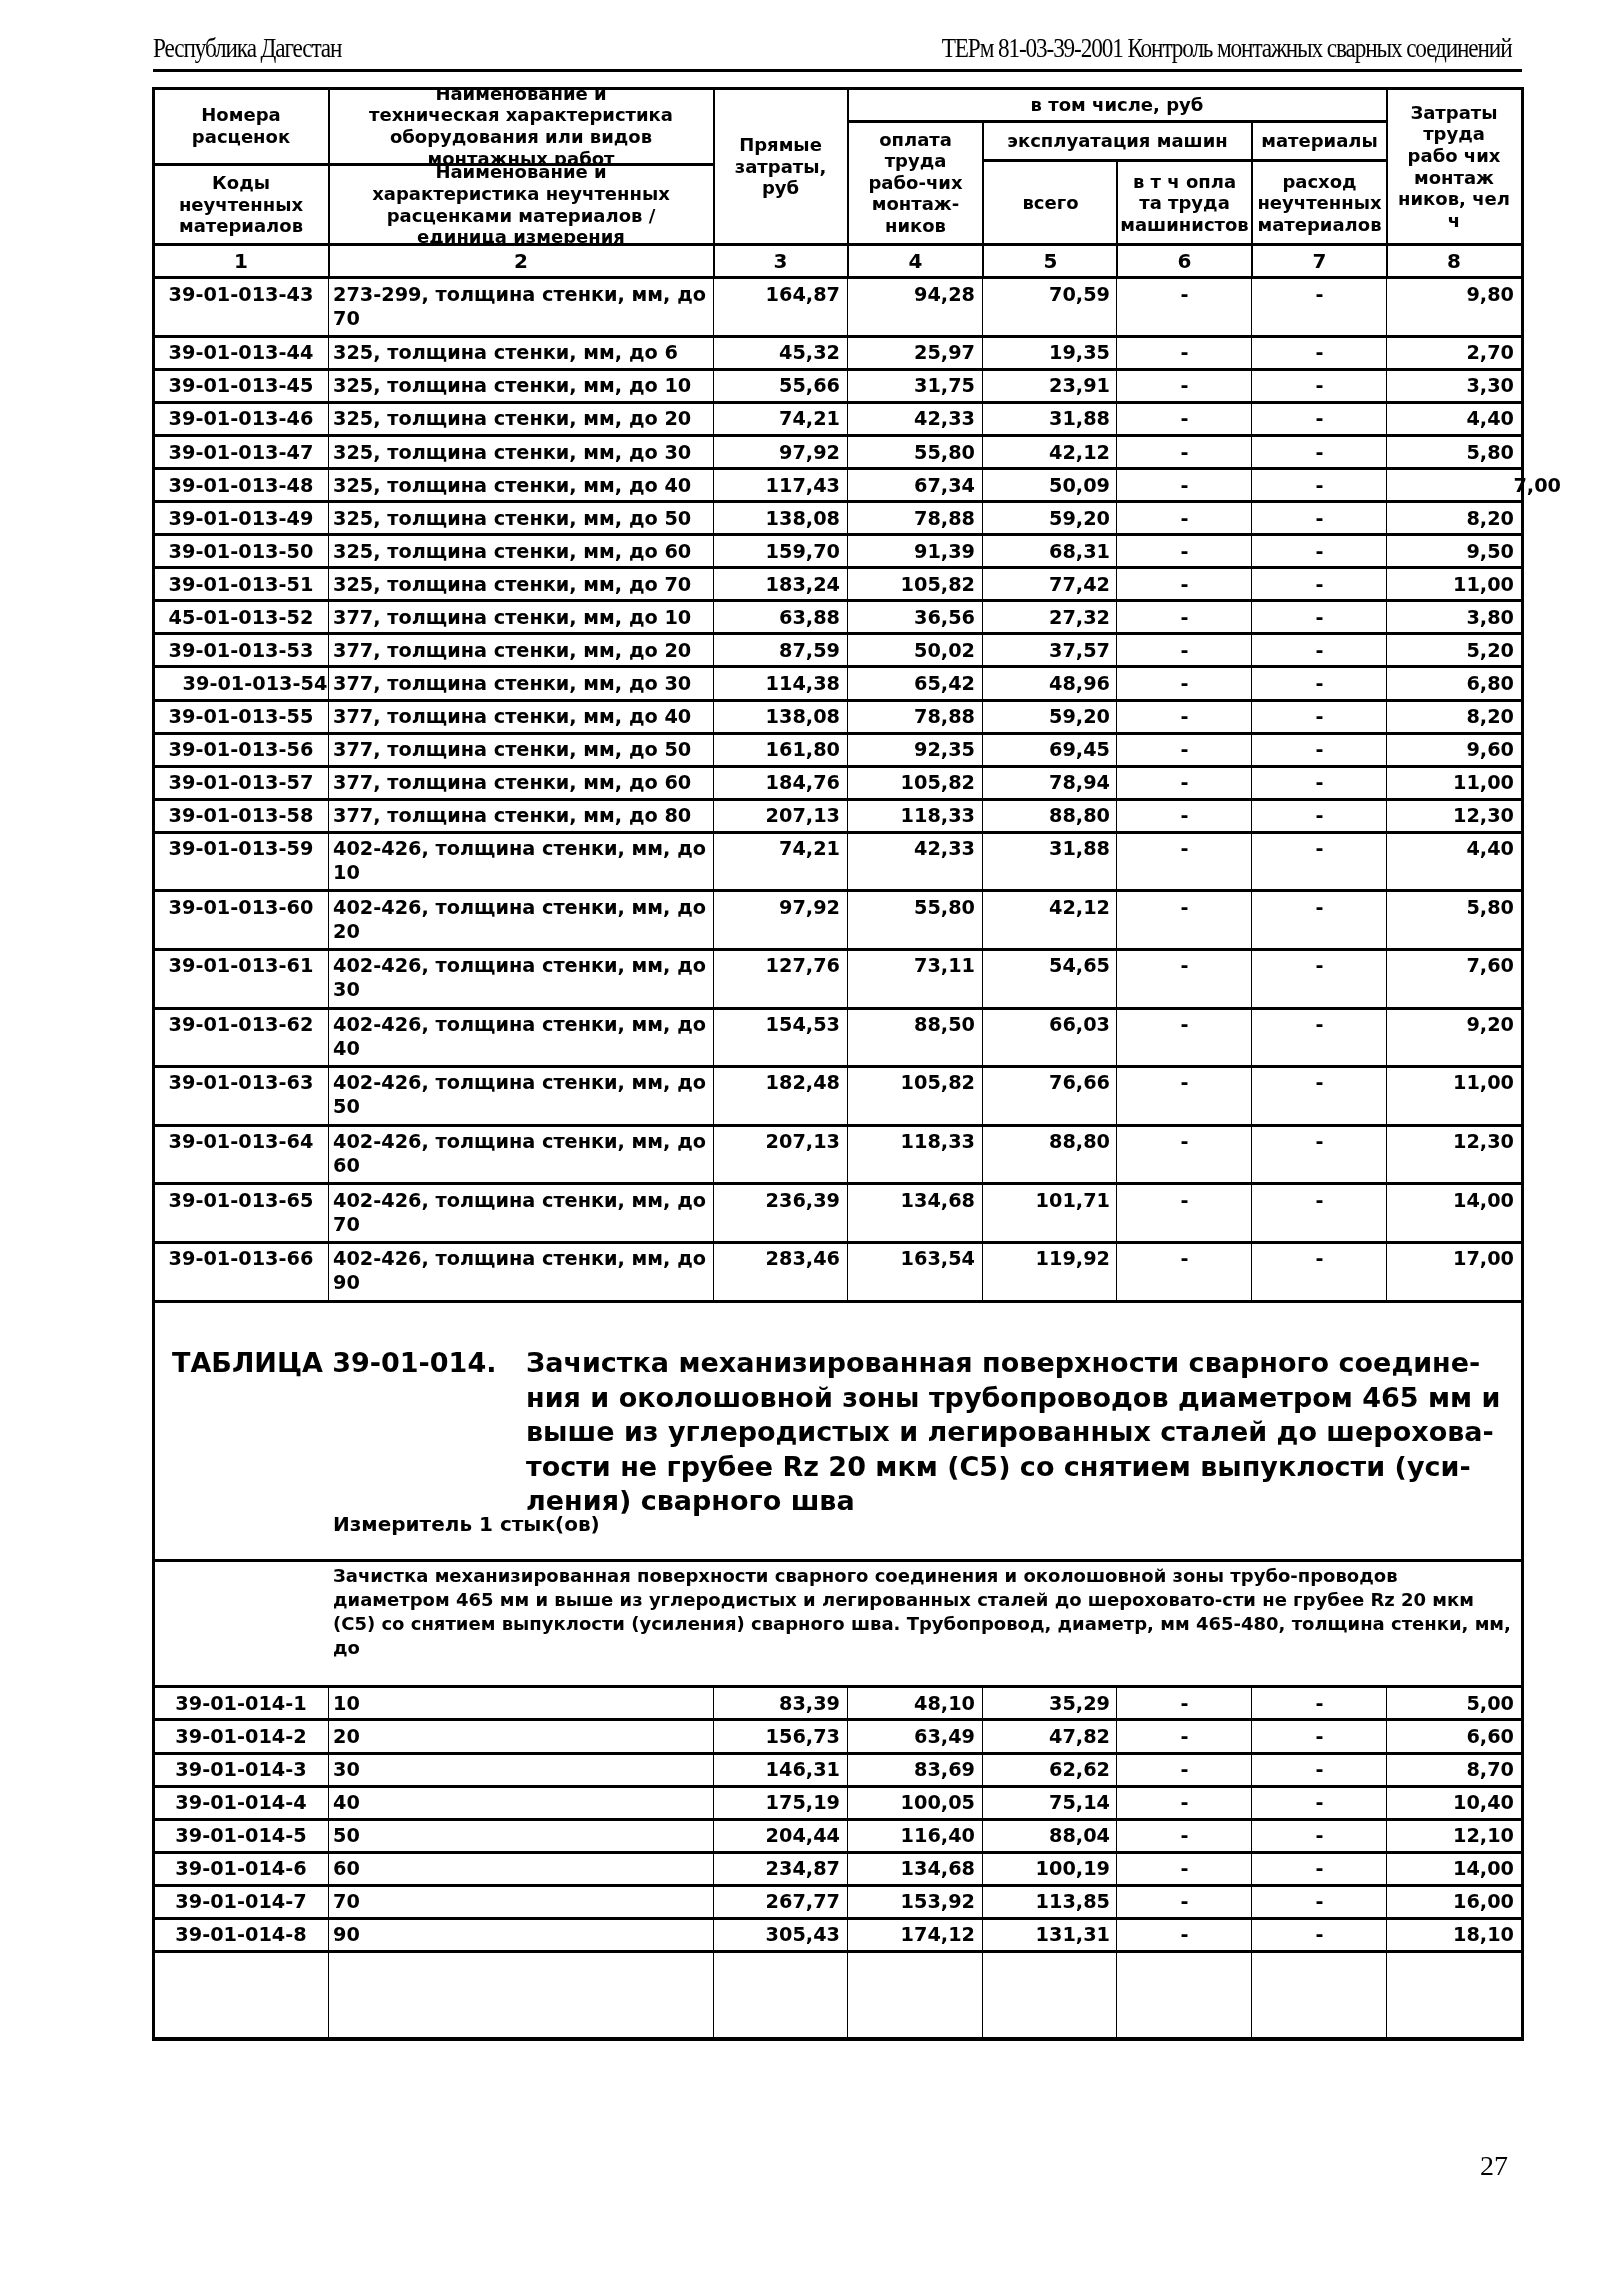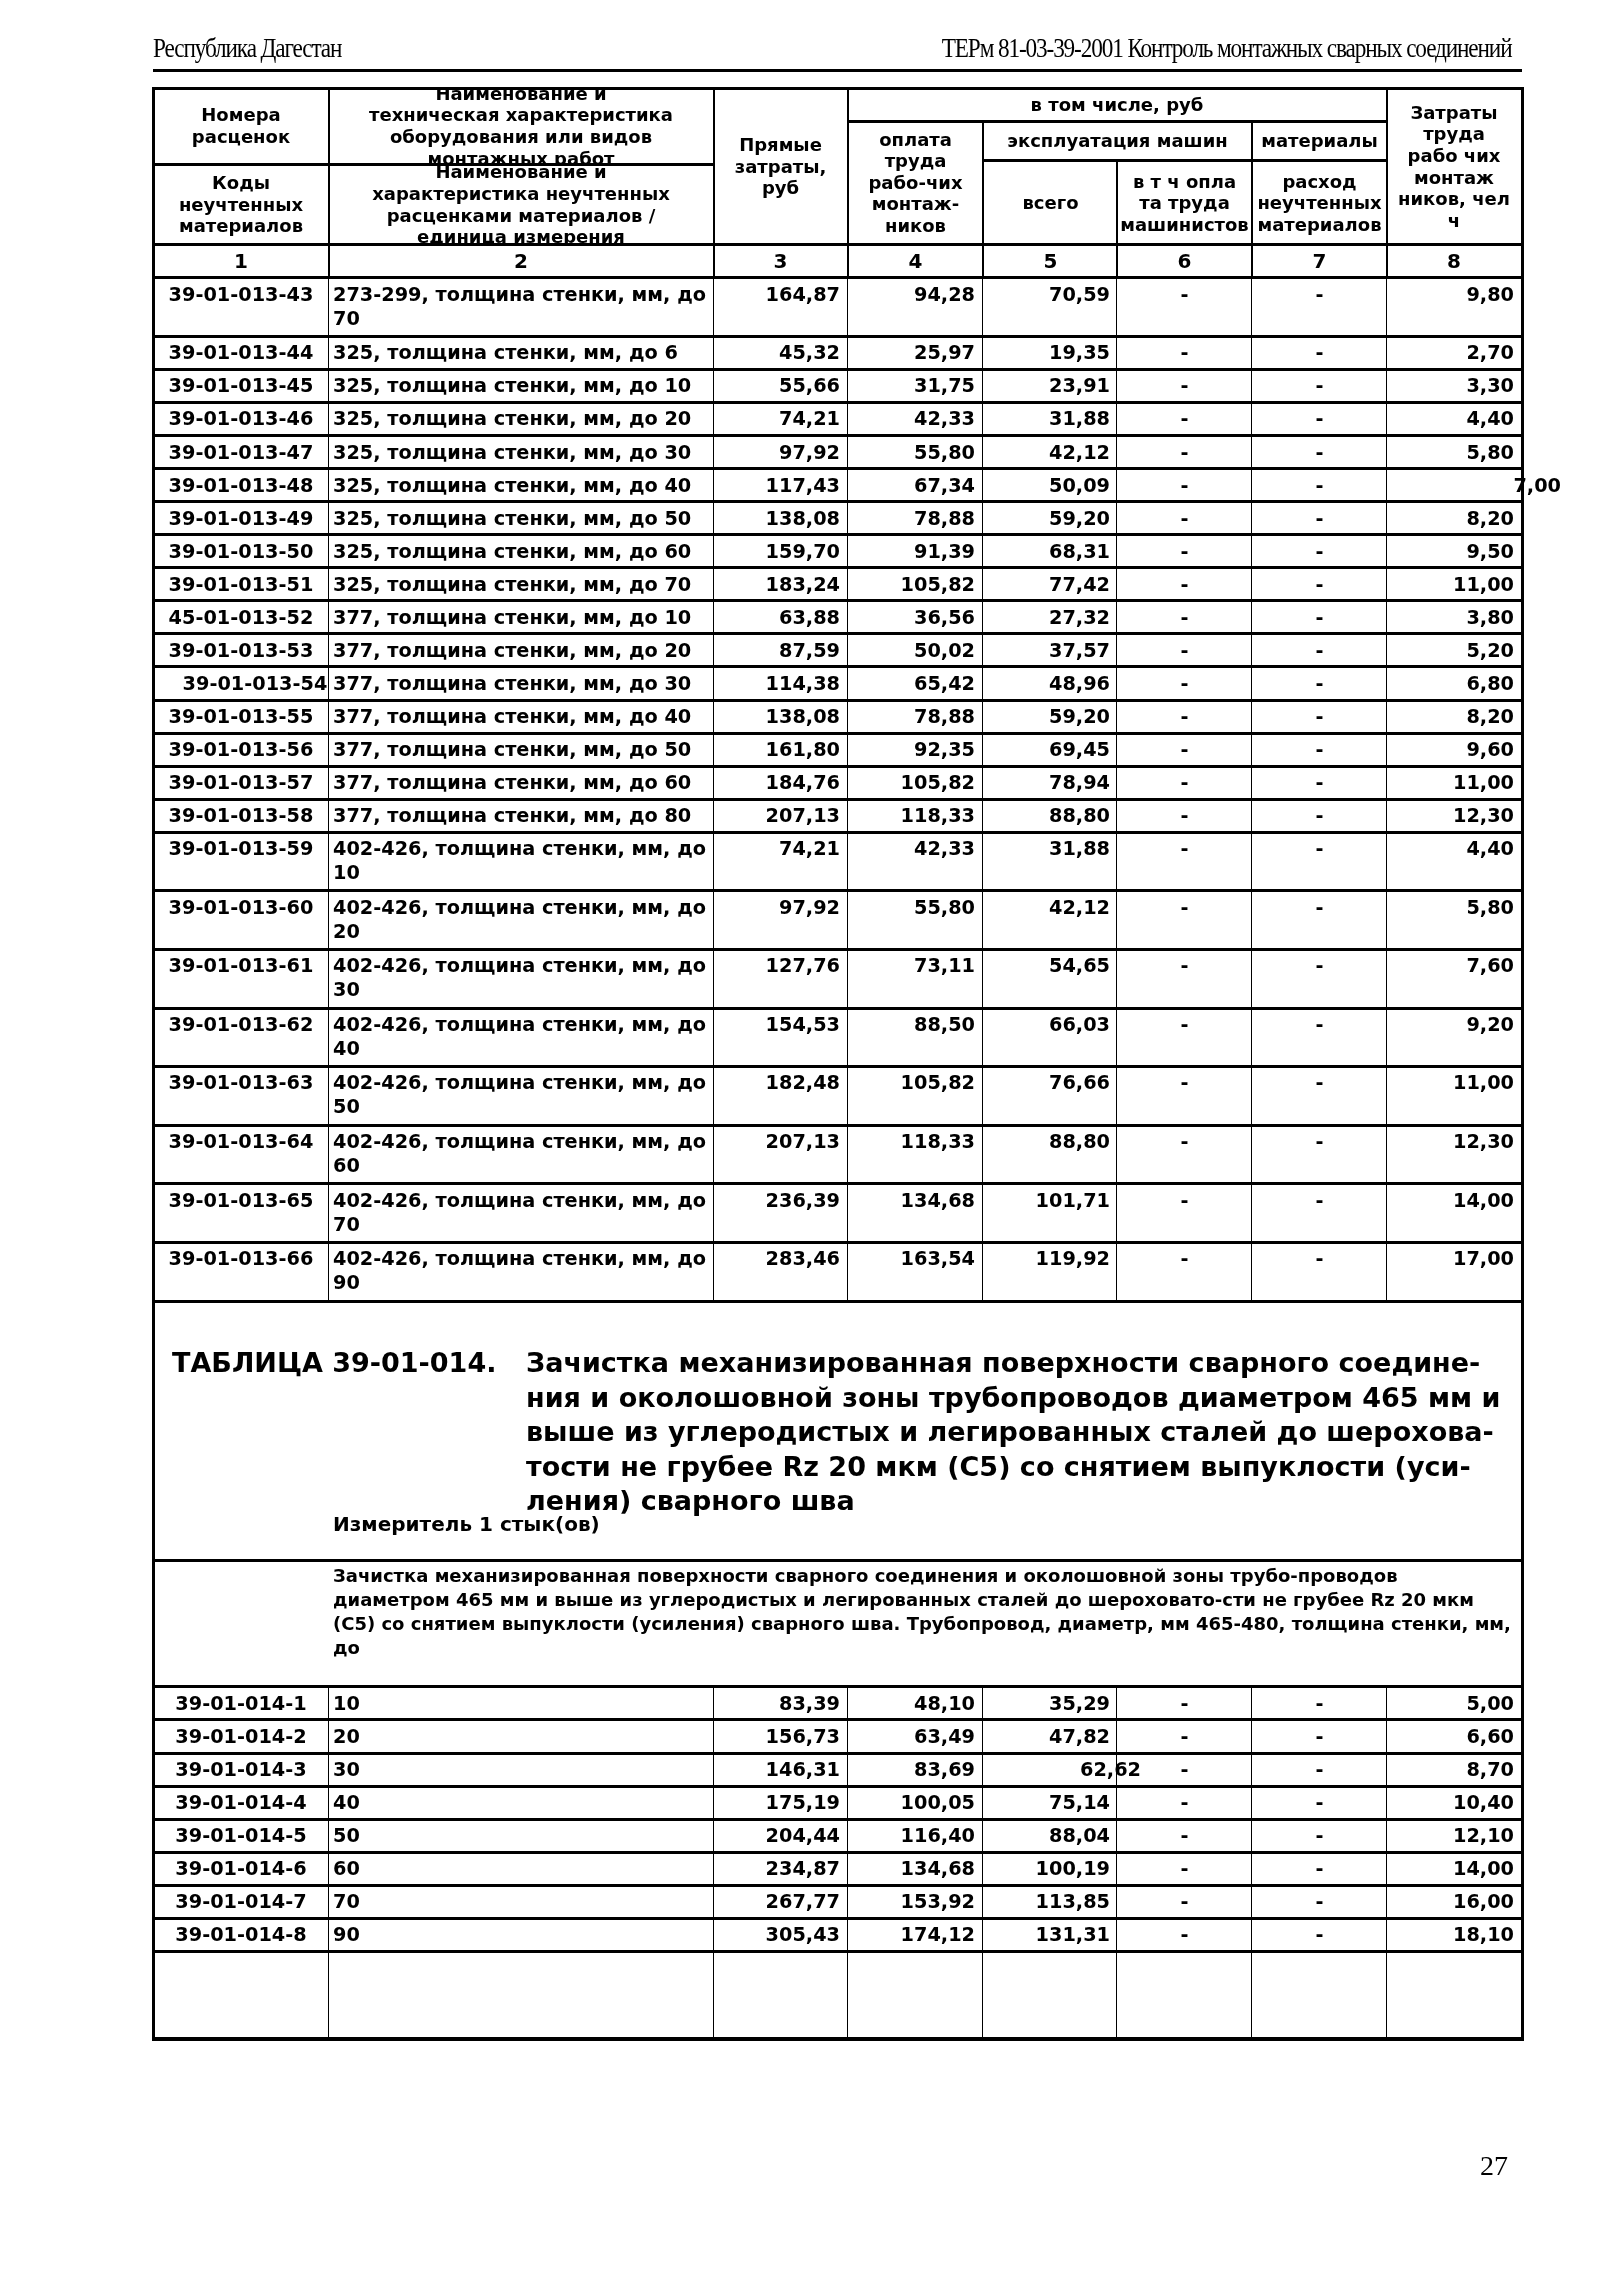--- a/index.html
+++ b/index.html
@@ -325,21 +325,21 @@
         <div class="cell num" style="left: 983px; top: 1720px; width: 135px; height: 33px;">47,82</div>
         <div class="cell dash" style="left: 1117px; top: 1720px; width: 135px; height: 33px;">-</div>
         <div class="cell dash" style="left: 1252px; top: 1720px; width: 135px; height: 33px;">-</div>
         <div class="cell num" style="left: 1386px; top: 1720px; width: 136px; height: 33px;">6,60</div>
       </div>
       <div>
         <div class="cell code" style="left: 153px; top: 1753px; width: 176px; height: 33px;">39-01-014-3</div>
         <div class="cell desc" style="left: 329px; top: 1753px; width: 384px; height: 33px;">30</div>
         <div class="cell num" style="left: 713px; top: 1753px; width: 135px; height: 33px;">146,31</div>
         <div class="cell num" style="left: 848px; top: 1753px; width: 135px; height: 33px;">83,69</div>
-        <div class="cell num" style="left: 1014px; top: 1753px; width: 135px; height: 33px; text-align: right;">62,62</div>
+        <div class="cell num" style="left: 983px; top: 1753px; width: 135px; height: 33px; text-align: right;">62,62</div>
         <div class="cell dash" style="left: 1117px; top: 1753px; width: 135px; height: 33px;">-</div>
         <div class="cell dash" style="left: 1252px; top: 1753px; width: 135px; height: 33px;">-</div>
         <div class="cell num" style="left: 1386px; top: 1753px; width: 136px; height: 33px;">8,70</div>
       </div>
       <div>
         <div class="cell code" style="left: 153px; top: 1786px; width: 176px; height: 33px;">39-01-014-4</div>
         <div class="cell desc" style="left: 329px; top: 1786px; width: 384px; height: 33px;">40</div>
         <div class="cell num" style="left: 713px; top: 1786px; width: 135px; height: 33px;">175,19</div>
         <div class="cell num" style="left: 848px; top: 1786px; width: 135px; height: 33px;">100,05</div>
         <div class="cell num" style="left: 983px; top: 1786px; width: 135px; height: 33px;">75,14</div>

